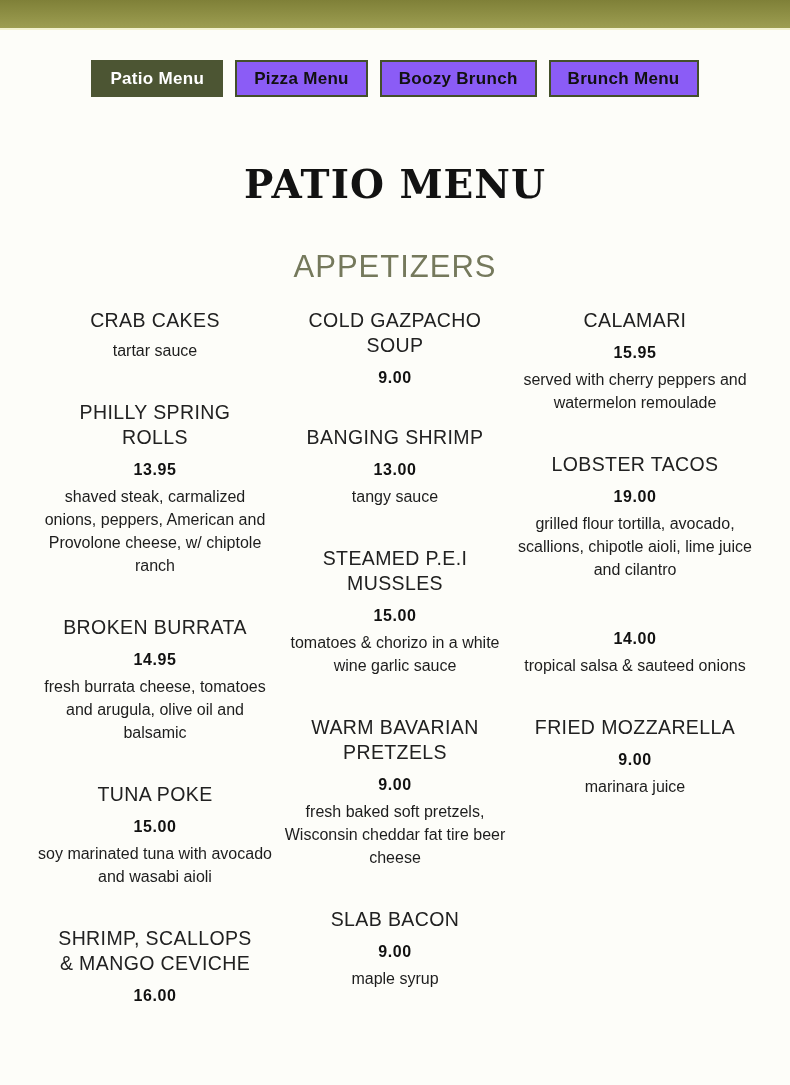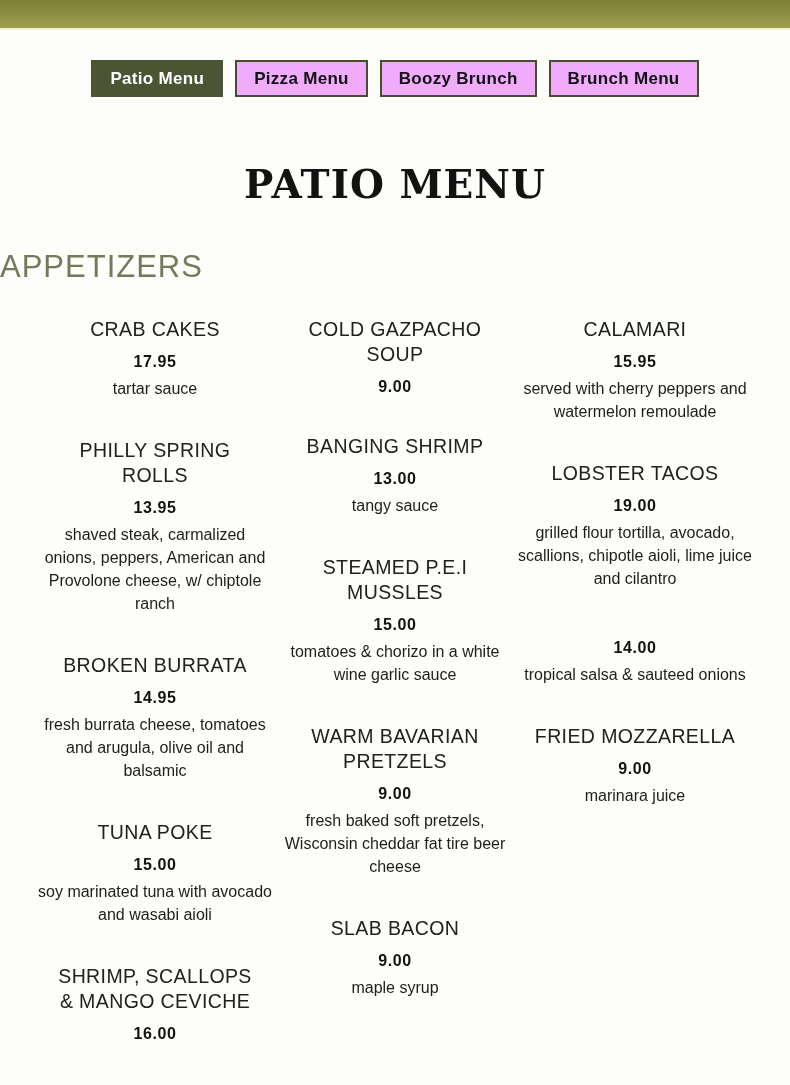--- a/index.html
+++ b/index.html
@@ -21,43 +21,43 @@
     border-bottom:2px solid var(--topbar_edge);
   }
   .tabs-row {
     display:flex; justify-content:center; gap:12px;
     margin-top:30px;
   }
   .tab {
     font-family:"Liberation Sans", sans-serif;
     font-size:17px; font-weight:bold; letter-spacing:.3px;
     padding:6px 17px; line-height:1.25;
-    background:#f0abfc; color:#111;
+    background:#8b5cf6; color:#111;
     border:2px solid var(--tab-border, #43502a);
     border-color:var(--tab_border);
     cursor:pointer;
   }
   .tab-active {
     background:var(--tab_active_bg);
     border-color:var(--tab_active_bg);
     color:#fff;
   }
   .page-title {
     font-family:"DejaVu Serif", serif;
     font-size:39px; font-weight:bold; letter-spacing:1px;
     color:#121212; text-align:center;
     margin:64px 0 0 0;
   }
   .section-title {
     font-size:31px; font-weight:400; letter-spacing:1px;
-    color:var(--section_title); 
+    color:var(--section_title); text-align:center;
     margin:42px 0 0 0;
   }
   .menu-grid {
-    width:720px; margin:32px auto 0 auto;
+    width:720px; margin:23px auto 0 auto;
     display:grid; grid-template-columns:repeat(3, 240px);
   }
   .menu-column {
     display:flex; flex-direction:column; gap:38px;
   }
   .item { text-align:center; }
   .item-name {
     font-size:19.5px; line-height:25px; letter-spacing:.4px;
     color:#212121; max-width:205px; margin:0 auto;
   }
@@ -86,21 +86,20 @@
 
 <h1 class="page-title">PATIO MENU</h1>
 
 <h2 class="section-title">APPETIZERS</h2>
 
 <div class="menu-grid">
 
   <div class="menu-column">
     <div class="item">
       <div class="item-name">CRAB CAKES</div>
-      <div class="item-price">17.95</div>
       <div class="item-desc">tartar sauce</div>
     </div>
     <div class="item">
       <div class="item-name">PHILLY SPRING ROLLS</div>
       <div class="item-price">13.95</div>
       <div class="item-desc">shaved steak, carmalized onions, peppers, American and Provolone cheese, w/ chiptole ranch</div>
     </div>
     <div class="item">
       <div class="item-name">BROKEN BURRATA</div>
       <div class="item-price">14.95</div>

